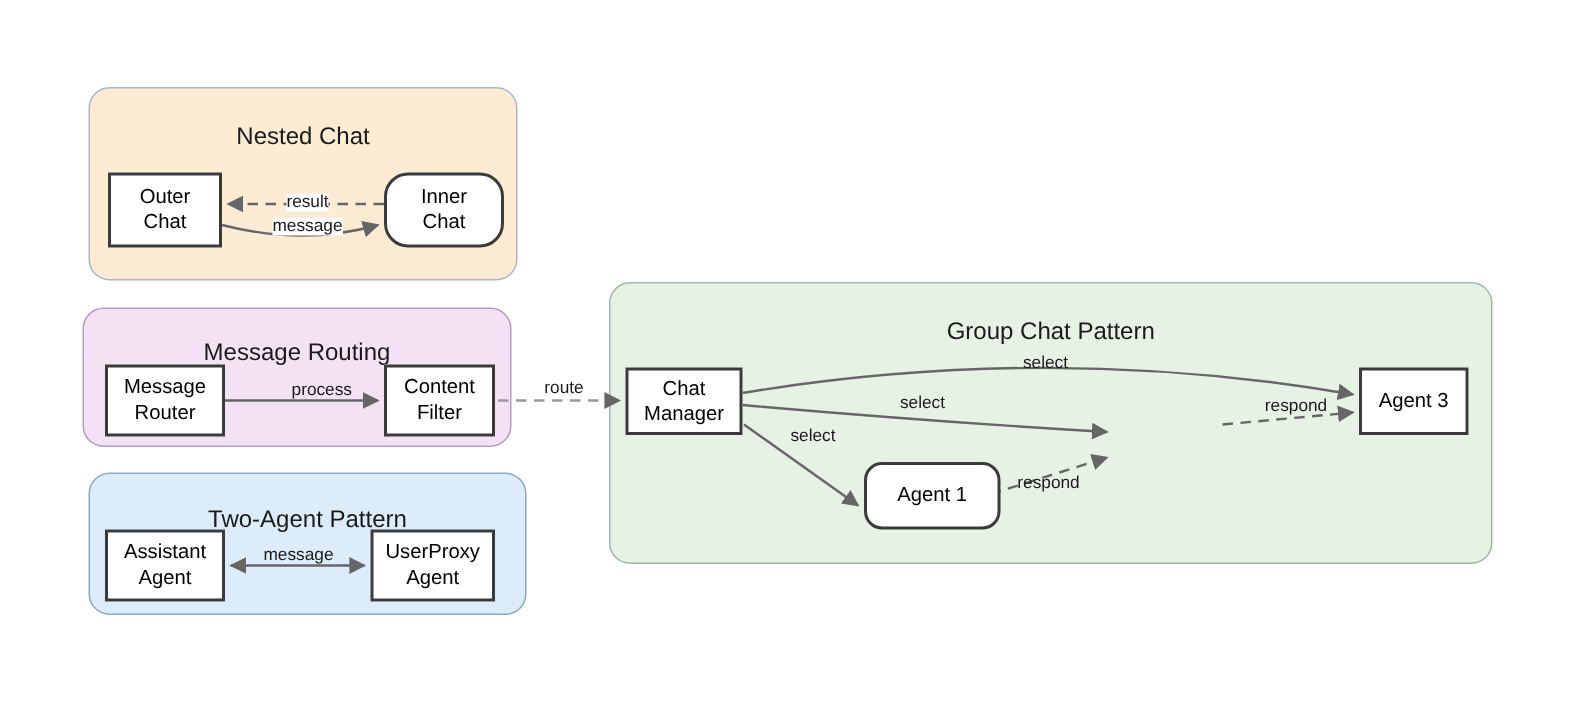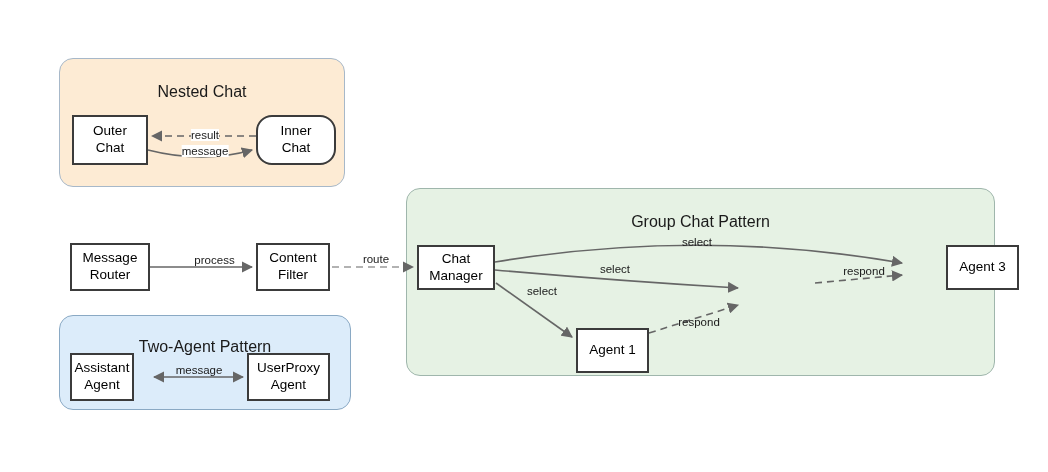--- a/index.html
+++ b/index.html
@@ -74,20 +74,23 @@
 </style>
 </head>
 <body>
 
 <div id="canvas">
 
   <div class="panel" style="left:59px; top:58px; width:286px; height:129px; background:#fdebd4; border-color:#a7b8c9;">
     <div class="panel-title" style="top:12px;">Nested Chat</div>
   </div>
 
+  <div class="panel" style="left:55px; top:205px; width:286px; height:93px; background:#f3e2f4; border-color:#b39cc0;">
+    <div class="panel-title" style="top:9px;">Message Routing</div>
+  </div>
 
   <div class="panel" style="left:59px; top:315px; width:292px; height:95px; background:#dcecfa; border-color:#8aa9c4;">
     <div class="panel-title" style="top:10px;">Two-Agent Pattern</div>
   </div>
 
   <div class="panel" style="left:406px; top:188px; width:589px; height:188px; background:#e6f2e4; border-color:#9fb6ac;">
     <div class="panel-title" style="top:12px;">Group Chat Pattern</div>
   </div>
 
   <svg id="edges" viewBox="0 0 1048 472" xmlns="http://www.w3.org/2000/svg">
@@ -139,30 +142,30 @@
       <div>Inner<br>Chat</div>
     </div>
 
   <div class="node" style="left:70px; top:243px; width:80px; height:48px;">
       <div>Message<br>Router</div>
     </div>
   <div class="node" style="left:256px; top:243px; width:74px; height:48px;">
       <div>Content<br>Filter</div>
     </div>
 
-  <div class="node" style="left:70px; top:353px; width:64px; height:48px;">
+  <div class="node" style="left:70px; top:353px; width:80px; height:48px;">
       <div>Assistant<br>Agent</div>
     </div>
   <div class="node" style="left:247px; top:353px; width:83px; height:48px;">
       <div>UserProxy<br>Agent</div>
     </div>
 
   <div class="node" style="left:417px; top:245px; width:78px; height:45px;">
       <div>Chat<br>Manager</div>
     </div>
-  <div class="node" style="left:576px; top:328px; width:73px; height:45px;">
+  <div class="node" style="left:576px; top:308px; width:91px; height:45px;border-radius:12px;">
       <div>Agent 1</div>
     </div>
-  <div class="node" style="left:906px; top:245px; width:73px; height:45px;margin-left:40px;">
+  <div class="node" style="left:906px; top:245px; width:73px; height:45px;">
       <div>Agent 3</div>
     </div>
 
 </div>
 
 </body></html>

